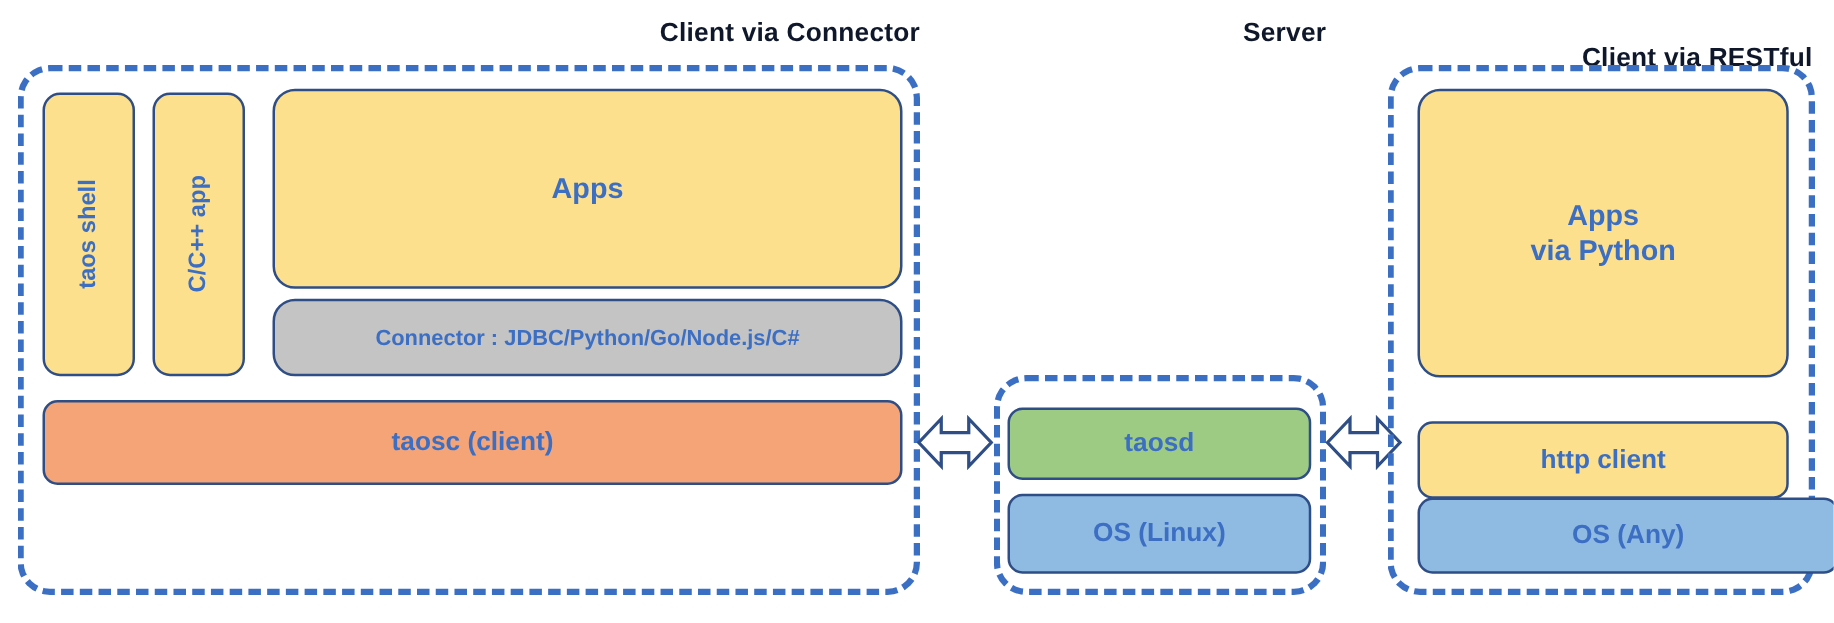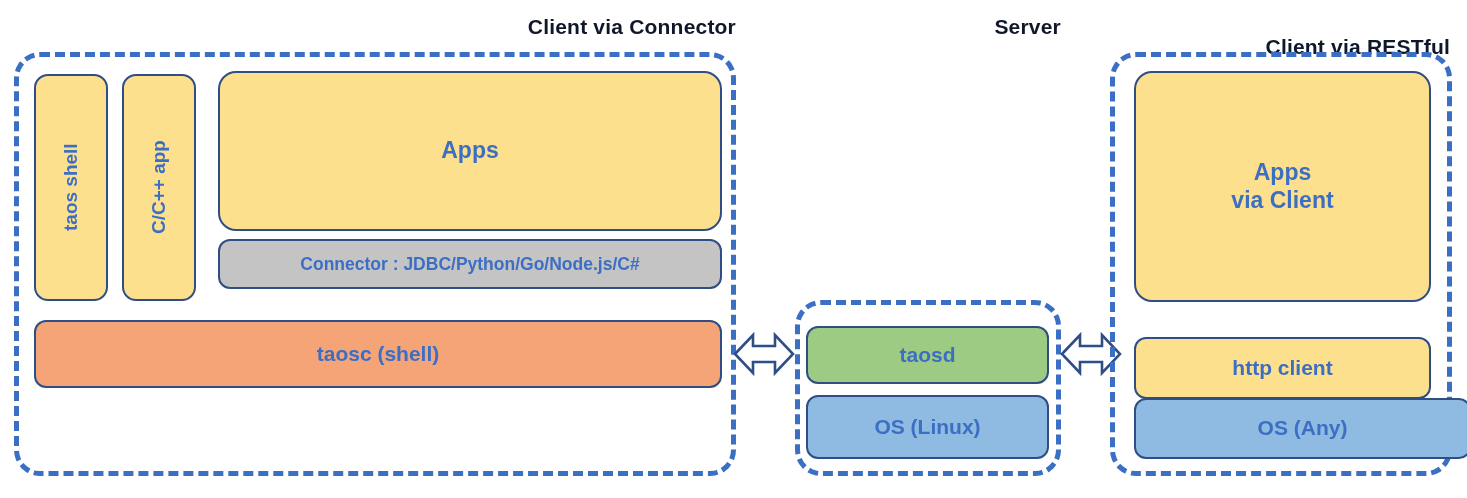--- a/index.html
+++ b/index.html
@@ -87,23 +87,23 @@
   <div class="caption" style="left:1106px; top:16px; width:344px;margin-top:20px;">Client via RESTful</div>
 
   <div class="group" style="left:14px; top:52px; width:722px; height:424px;"></div>
 
   <div class="node yellow vertical fs-19" style="left:34px; top:74px; width:74px; height:227px;">taos shell</div>
 
   <div class="node yellow vertical fs-19" style="left:122px; top:74px; width:74px; height:227px;">C/C++ app</div>
 
   <div class="node yellow fs-23" style="left:218px; top:71px; width:504px; height:160px; border-radius:18px;">Apps</div>
 
-  <div class="node gray fs-17" style="left:218px; top:239px; width:504px; height:50px;">Connector : JDBC/Python/Go/Node.js/C#</div>
+  <div class="node gray fs-17" style="left:218px; top:239px; width:504px; height:62px;border-radius:18px;">Connector : JDBC/Python/Go/Node.js/C#</div>
 
-  <div class="node orange fs-21" style="left:34px; top:320px; width:688px; height:68px;">taosc (shell)</div>
+  <div class="node orange fs-21" style="left:34px; top:320px; width:688px; height:68px;">taosc (client)</div>
 
 
   <div class="arrow" style="left:733px; top:327px; width:62px; height:54px;">
     <svg width="62" height="54" viewBox="0 0 62 54" aria-hidden="true">
       <polygon points="2,27 20,8 20,19 42,19 42,8 60,27 42,46 42,35 20,35 20,46" fill="#ffffff" stroke="#2F4E86" stroke-width="2.6" stroke-linejoin="miter"></polygon>
     </svg>
   </div>
 
   <div class="group" style="left:795px; top:300px; width:266px; height:176px;"></div>
 
@@ -115,21 +115,21 @@
     <svg width="62" height="54" viewBox="0 0 62 54" aria-hidden="true">
       <polygon points="2,27 20,8 20,19 42,19 42,8 60,27 42,46 42,35 20,35 20,46" fill="#ffffff" stroke="#2F4E86" stroke-width="2.6" stroke-linejoin="miter"></polygon>
     </svg>
   </div>
 
   <div class="group" style="left:1110px; top:52px; width:342px; height:424px;"></div>
 
   <div class="node yellow fs-23" style="left:1134px; top:71px; width:297px; height:231px; border-radius:18px;">
     <span style="display:block;">
       <span style="display:block;">Apps</span>
-      <span style="display:block;">via Client</span>
+      <span style="display:block;">via Python</span>
     </span>
   </div>
 
   <div class="node yellow fs-21" style="left:1134px; top:325px; width:297px; height:62px;margin-top:12px;">http client</div>
 
   <div class="node blue fs-21" style="left:1134px; top:398px; width:337px; height:61px;text-align:center;">OS (Any)</div>
 
 </div>
 
 </body></html>

